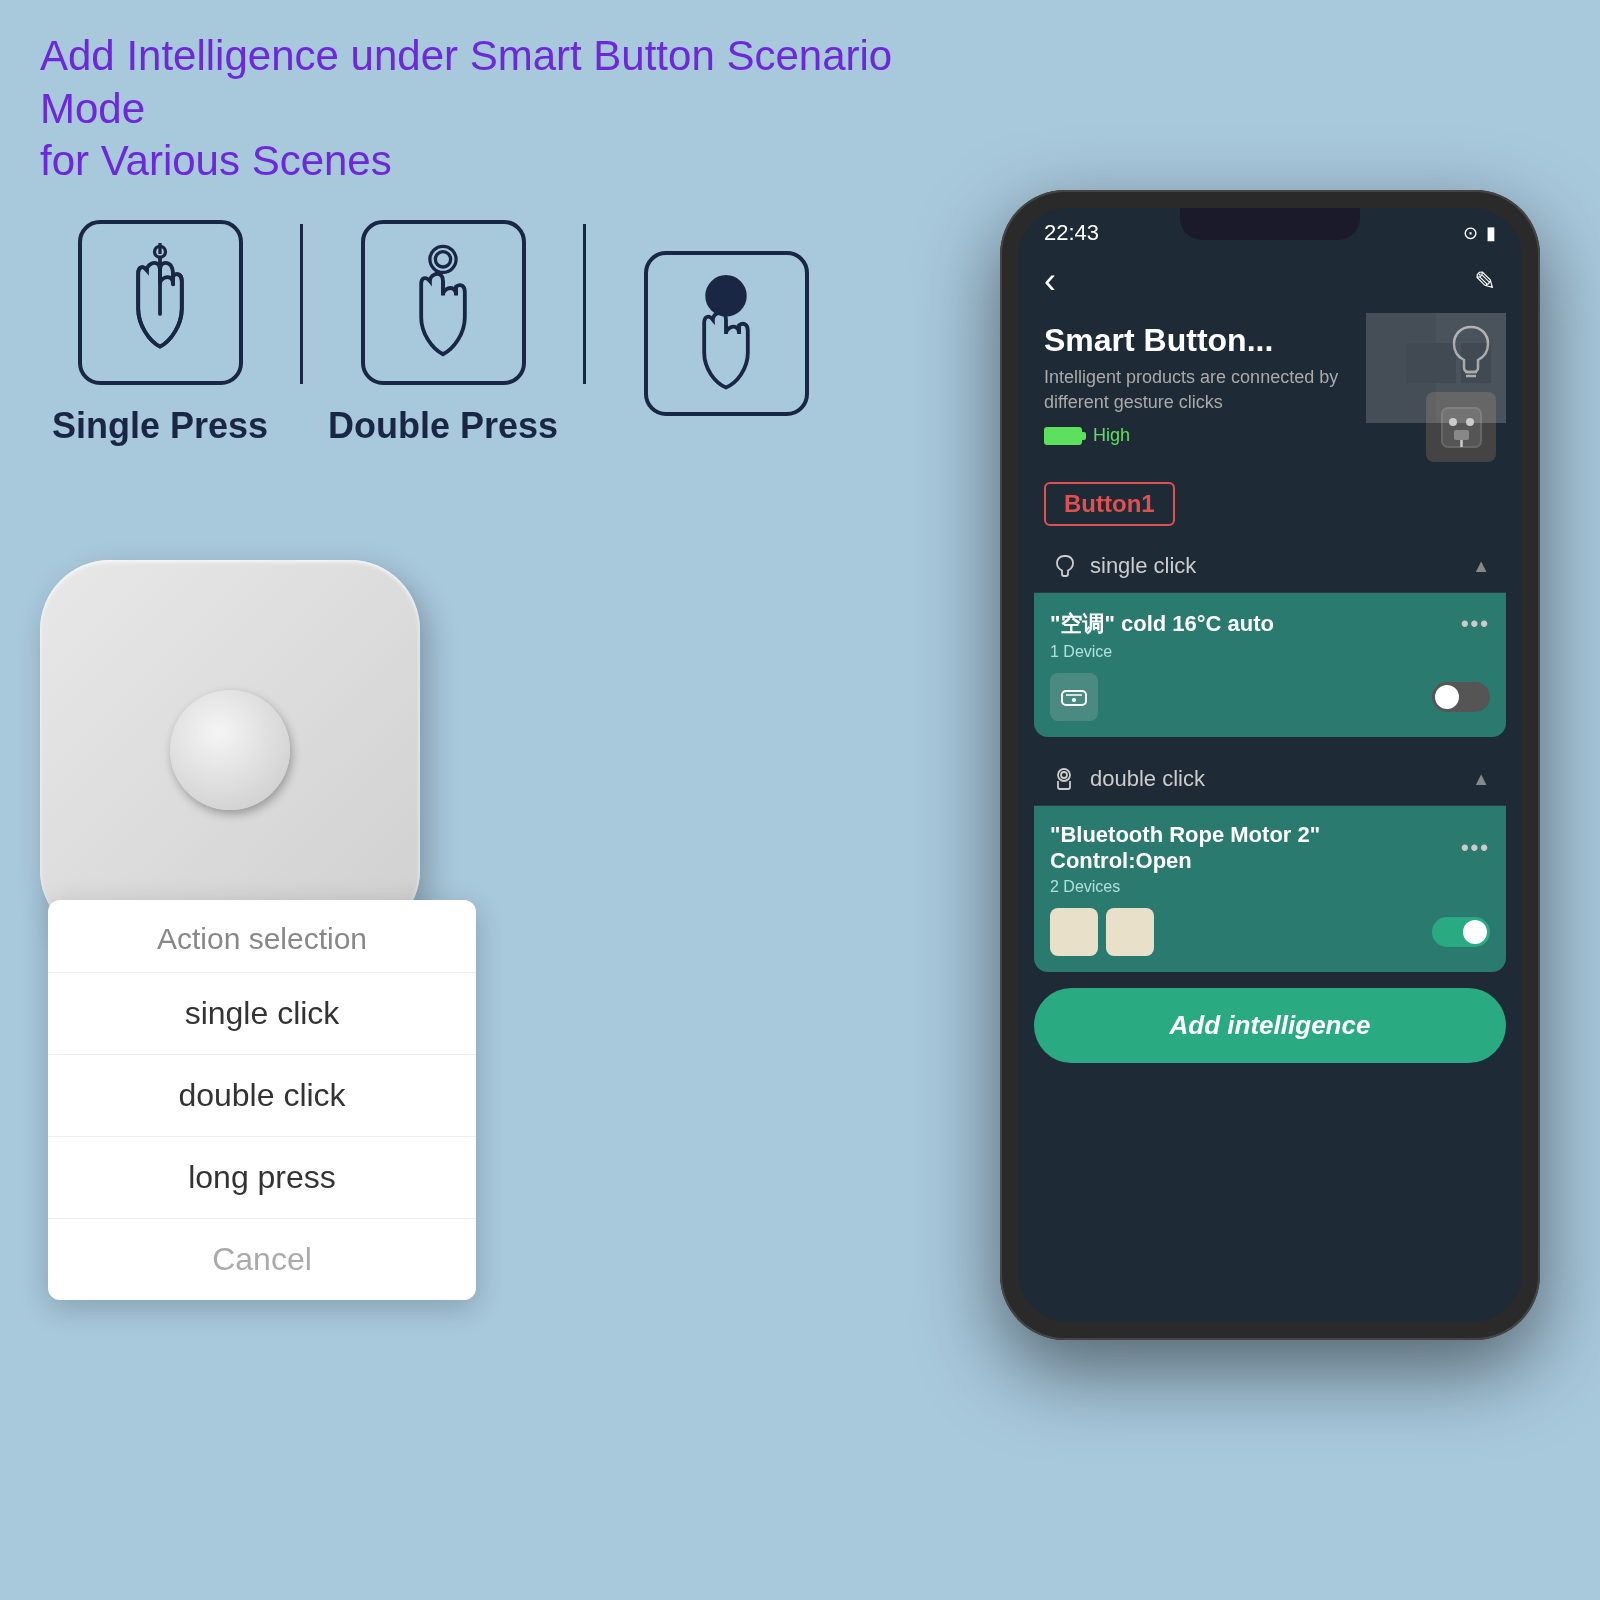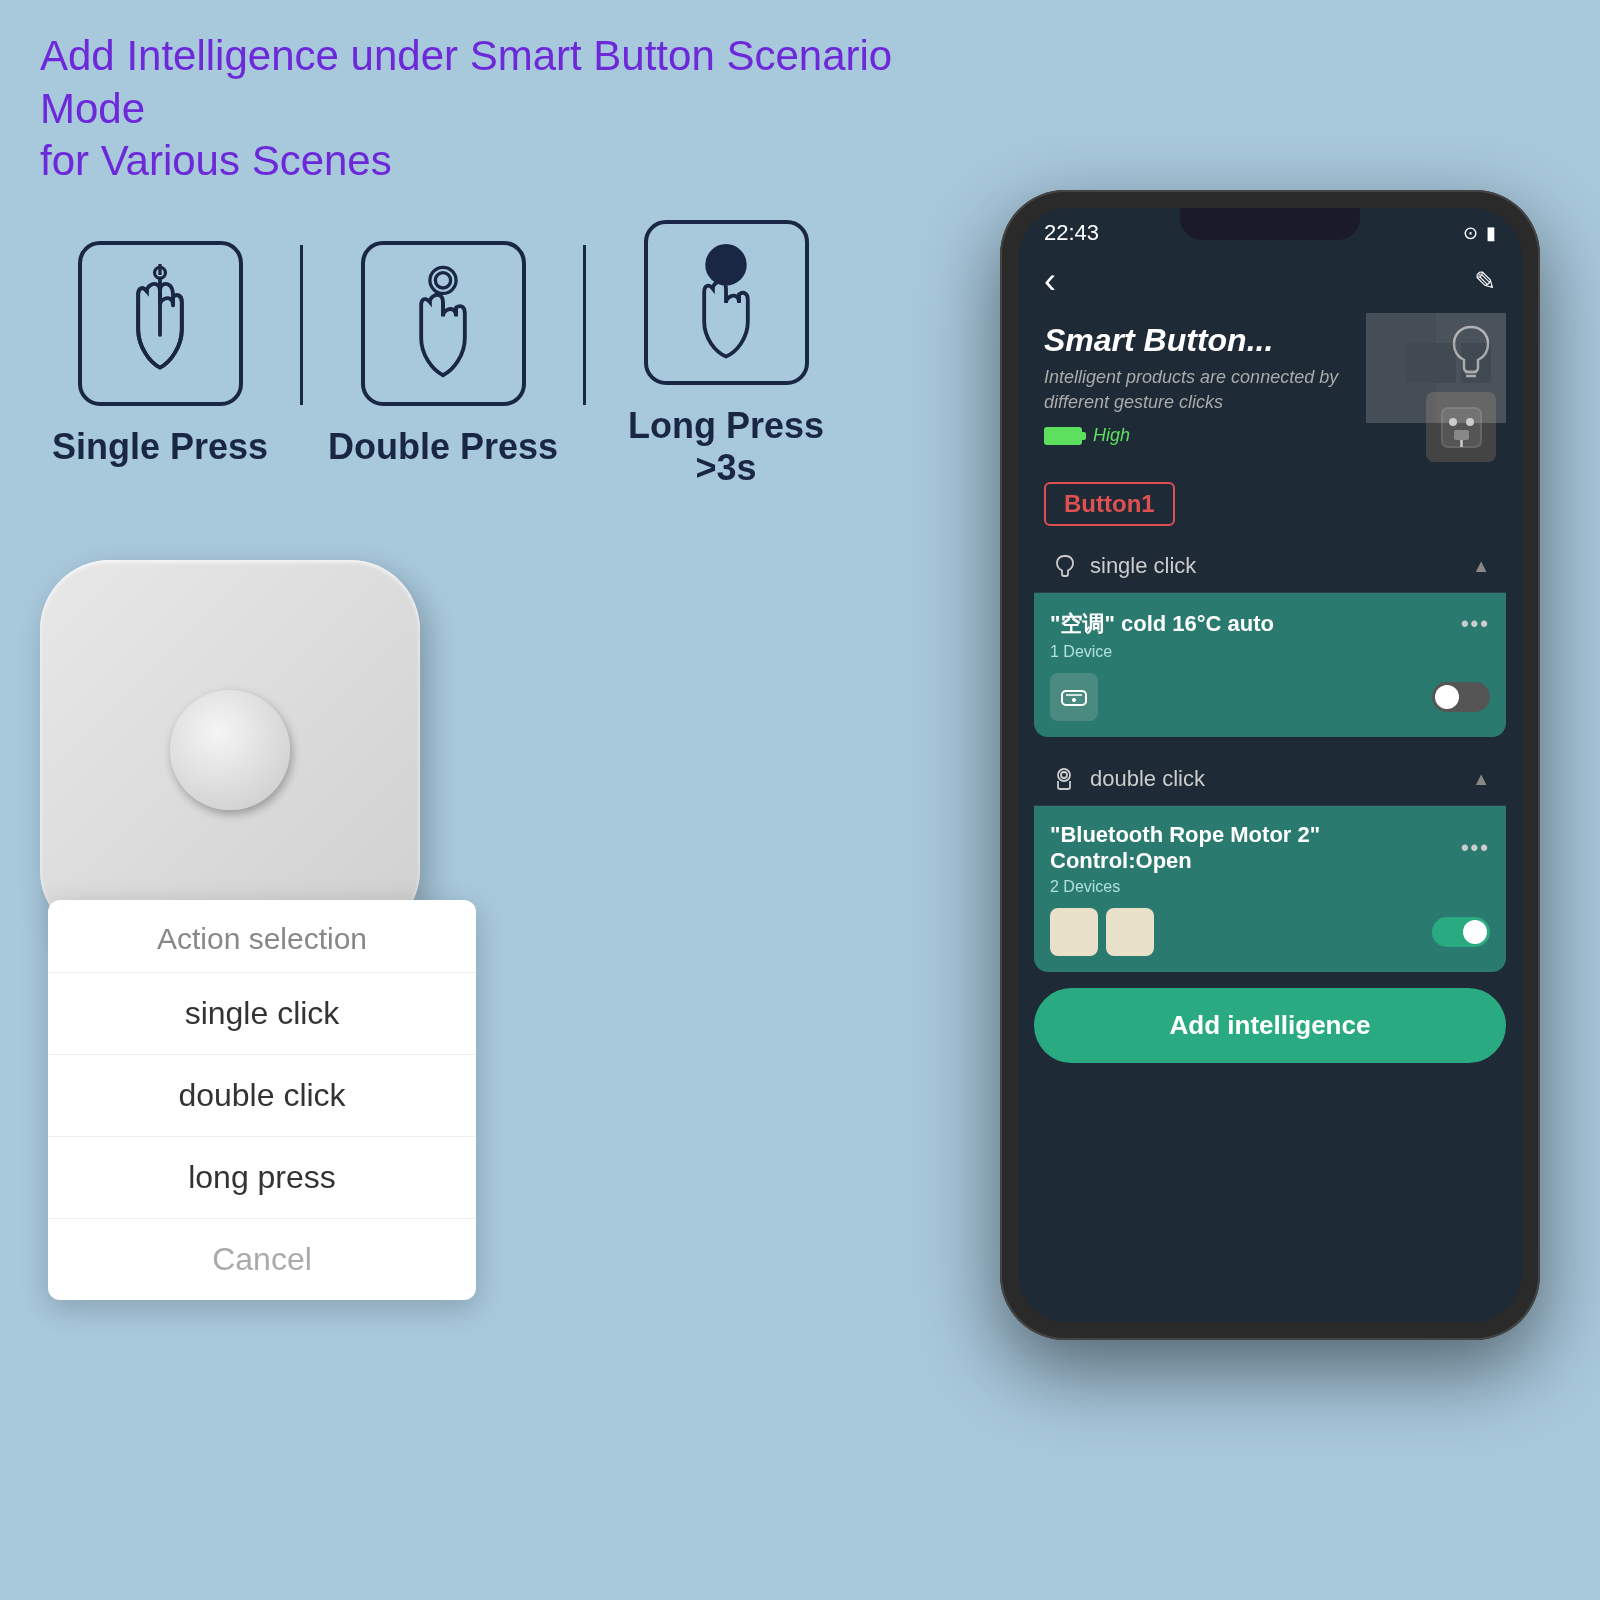--- a/index.html
+++ b/index.html
@@ -201,21 +201,20 @@
 
     
     .device-header {
       display: flex;
       padding: 10px 26px 14px;
       gap: 20px;
       position: relative;
     }
     .device-info {
       flex: 1;
-      font-style: italic;
     }
     .device-name {
       font-size: 32px;
       font-weight: 700;
       color: white;
     }
     .device-desc {
       font-size: 18px;
       color: #aaa;
       margin-top: 6px;
@@ -365,20 +364,21 @@
     .add-intelligence-btn {
       margin: 16px;
       padding: 22px;
       background: #2aaa80;
       border-radius: 40px;
       text-align: center;
       color: white;
       font-size: 26px;
       font-weight: 600;
       cursor: pointer;
+      font-style: italic;
     }
   </style>
 </head>
 <body>
 
 <div class="main-title">Add Intelligence under Smart Button Scenario Mode<br>for Various Scenes</div>
 
 <div class="press-types">
 
   <div class="press-type-item">
@@ -416,21 +416,20 @@
 
   <div class="press-type-item">
     <div class="icon-box">
       <svg class="hand-svg" viewBox="0 0 100 110" fill="none" xmlns="http://www.w3.org/2000/svg">
 
         <circle cx="50" cy="20" r="18" fill="#1a2744" stroke="#1a2744" stroke-width="2"></circle>
 
         <path d="M38 42 C34 37 30 39 30 45 L30 72 C30 87 40 100 50 104 C60 100 70 87 70 72 L70 52 C70 46 66 44 62 47 L62 55 C62 49 58 47 54 49 C50 51 50 55 50 55 L50 42 C50 36 46 34 42 36 C38 38 38 42 38 42 Z" stroke="#1a2744" stroke-width="3.5" fill="none" stroke-linecap="round"></path>
       </svg>
     </div>
-    <div class="label">Long Press &gt;3s</div>
   </div>
 </div>
 
 <div class="device-button"></div>
 
 <svg style="position:absolute;top:760px;left:180px;width:420px;height:500px;" viewBox="0 0 420 500" fill="none" xmlns="http://www.w3.org/2000/svg">
 
   <path d="M200 480 C180 460 160 430 155 400 C148 365 152 335 165 310 C175 290 185 270 190 250 C195 230 195 210 200 200 C205 190 212 185 218 190 C224 195 225 210 222 230 C218 255 215 270 215 290 L270 290 C280 290 288 298 288 308 C288 318 280 326 270 326 L240 326 L240 358 C240 368 232 376 222 376 C220 376 218 376 216 375 L216 400 C216 410 208 418 198 418 C198 418 198 418 198 418" stroke="#c4824a" stroke-width="8" fill="#e8a070" stroke-linecap="round" stroke-linejoin="round"></path>
 
   <line x1="185" y1="290" x2="80" y2="170" stroke="#1a2744" stroke-width="2.5"></line>

